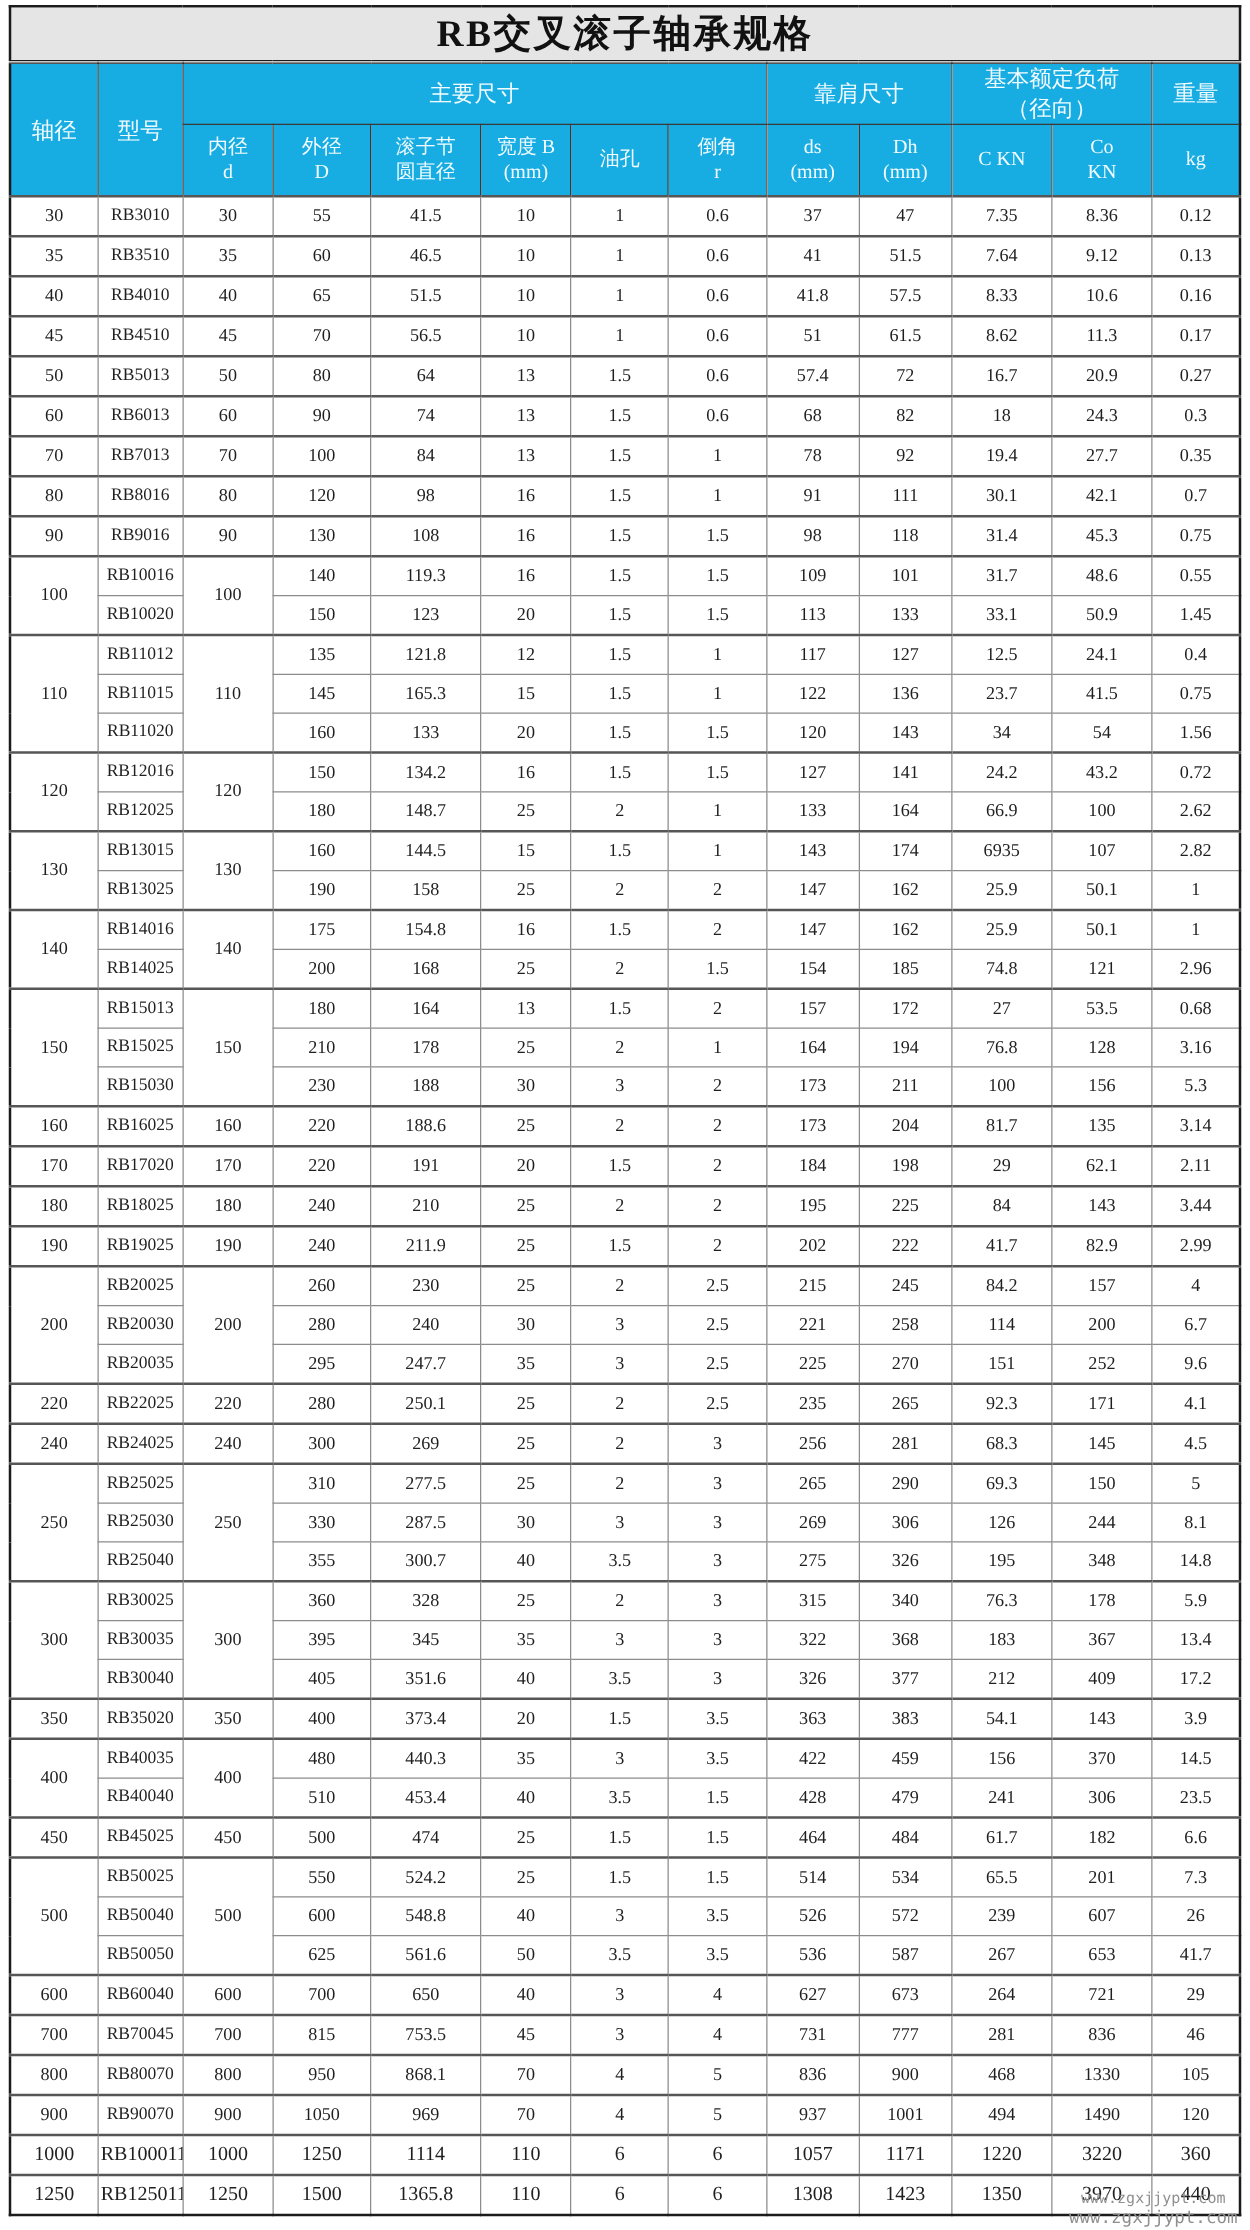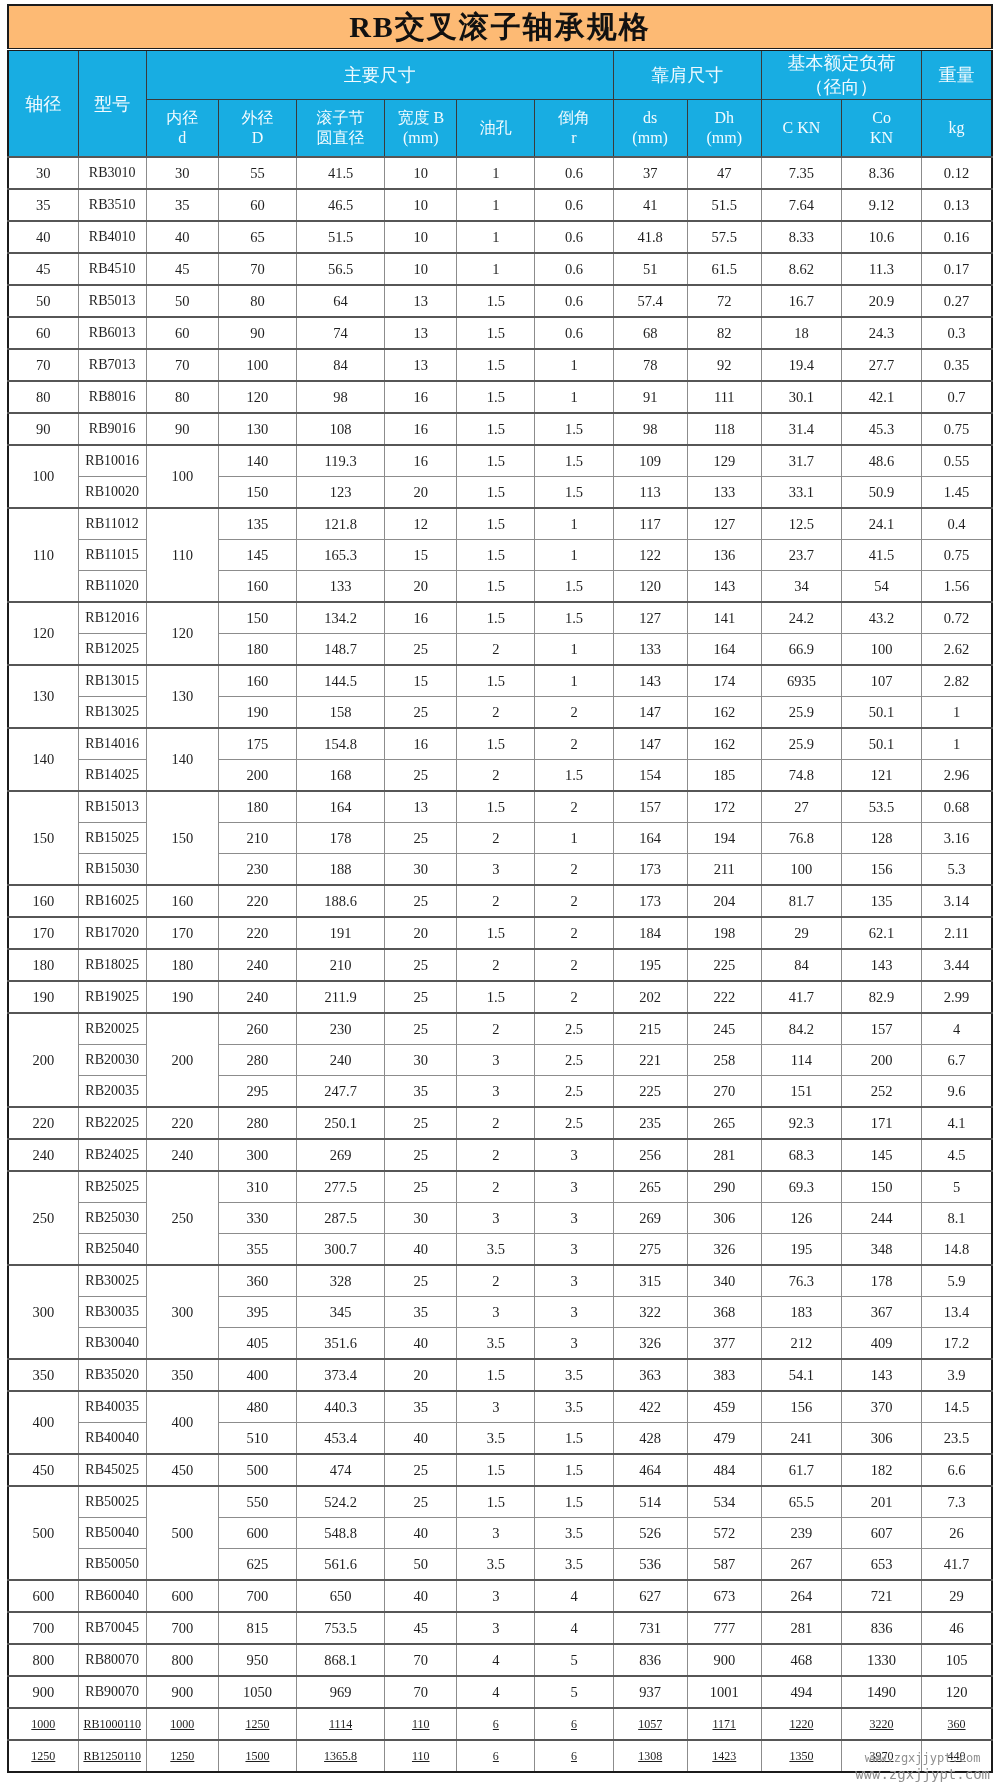--- a/index.html
+++ b/index.html
@@ -22,21 +22,21 @@
     border: 2px solid #1b1b1b;
   }
   th, td {
     border: 1px solid #8c8c8c;
     text-align: center;
     vertical-align: middle;
     padding: 0 2px;
     overflow: hidden;
   }
   tr.title-row th {
-    background: #fdba74;
+    background: #e5e5e5;
     color: #111111;
     font-size: 30px;
     font-weight: bold;
     height: 42px;
     letter-spacing: 2px;
     border: 2px solid #1b1b1b;
     border-bottom: 3px double #1b1b1b;
   }
   thead tr.h1 th, thead tr.h2 th {
     background: #18ade2;
@@ -47,21 +47,21 @@
   thead tr.h1 th { height: 48px; font-size: 18px; }
   thead tr.h2 th { height: 56px; font-size: 16px; white-space: pre-line; line-height: 1.25; }
   tbody td {
     height: 30px;
     font-size: 14.5px;
     color: #1f1f1f;
     border: 1px solid #8c8c8c;
   }
   tbody td.model { font-size: 14px; }
   tbody tr.gs td { border-top: 2px solid #565656; }
-  tbody tr:nth-last-child(-n+2) td { font-size: 12px; text-decoration: underline; }
+  tbody tr:nth-last-child(-n+2) td { font-size: 16px; }
   .watermark {
     position: absolute;
     right: 10px; bottom: 2px;
     text-align: center;
     color: #8f8f8f;
     font-family: "DejaVu Sans Mono", "Liberation Mono", monospace;
     line-height: 1.15;
     pointer-events: none;
   }
   .watermark .wm1 { font-size: 12px; }
@@ -261,21 +261,21 @@
         <tr class="gs">
           <td class="shaft" rowspan="2">100</td>
           <td class="model">RB10016</td>
           <td class="bore" rowspan="2">100</td>
           <td>140</td>
           <td>119.3</td>
           <td>16</td>
           <td>1.5</td>
           <td>1.5</td>
           <td>109</td>
-          <td>129</td>
+          <td>101</td>
           <td>31.7</td>
           <td>48.6</td>
           <td>0.55</td>
         </tr>
         <tr>
           <td class="model">RB10020</td>
           <td>150</td>
           <td>123</td>
           <td>20</td>
           <td>1.5</td>

